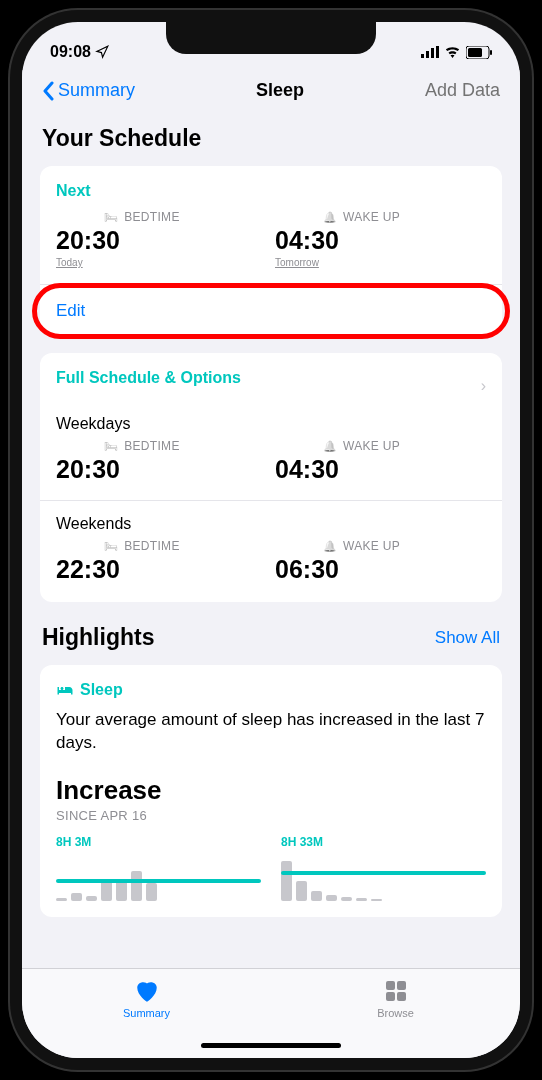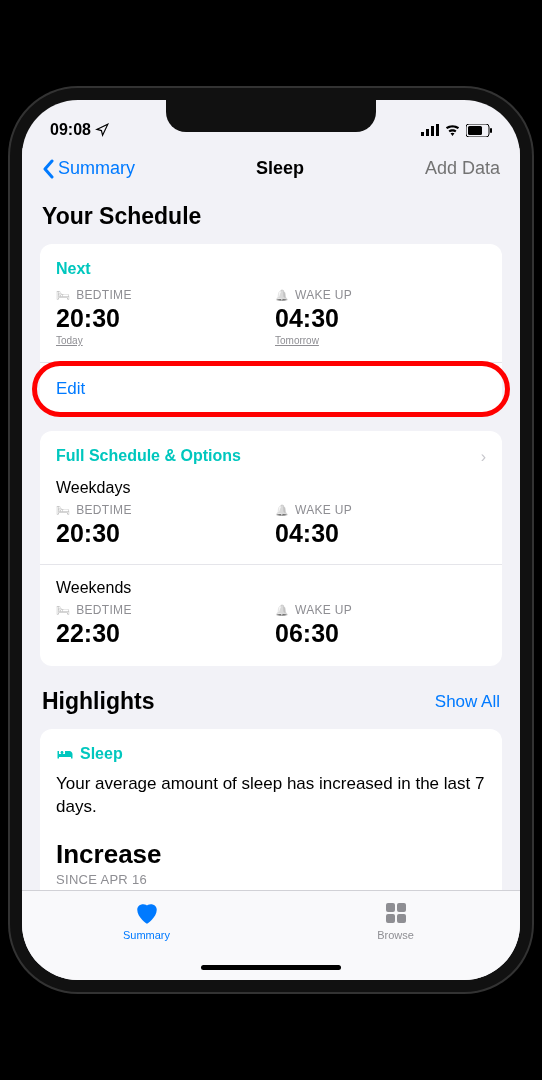--- a/index.html
+++ b/index.html
@@ -1,20 +1,20 @@
 <!DOCTYPE html>
 <html><head>
   <meta charset="utf-8">
   <style>
     * { box-sizing: border-box; margin: 0; padding: 0; font-family: -apple-system, BlinkMacSystemFont, "SF Pro Display", "Helvetica Neue", sans-serif; }
     body { background: #000; display: flex; justify-content: center; align-items: center; width: 542px; height: 1080px; }
     
     .phone-frame {
       width: 522px;
-      height: 904px;
+      height: 1060px;
       background: #111;
       border-radius: 68px;
       padding: 12px;
       position: relative;
       box-shadow: 0 0 0 2px #333;
     }
     
     .screen {
       width: 100%;
       height: 100%;
@@ -95,20 +95,21 @@
     .time-col { flex: 1; }
     
     .time-label {
       color: #8e8e93;
       font-size: 12px;
       font-weight: 500;
       letter-spacing: 0.3px;
       display: flex;
       align-items: center;
       gap: 4px;
+      margin-left: 48px;
     }
     
     .time-value {
       font-size: 25px;
       font-weight: 700;
       margin: 2px 0;
     }
     
     .time-sub {
       color: #8e8e93;
@@ -334,21 +335,21 @@
           </div>
         </div>
         <div class="edit-wrapper">
           <div class="highlight-ring"></div>
           <div class="edit-link">Edit</div>
         </div>
       </div>
 
       <div class="card">
         <div class="options-row">
-          <span class="card-header-teal" style="margin-bottom:2px">Full Schedule &amp; Options</span>
+          <span class="card-header-teal" style="margin-bottom:16px">Full Schedule &amp; Options</span>
           <span class="chevron">›</span>
         </div>
         <div class="sched-block">
           <div class="sched-name">Weekdays</div>
           <div class="time-row">
             <div class="time-col">
               <div class="time-label">
                   <span class="bed-icon"></span>
                   <span>BEDTIME</span>
                 </div>

